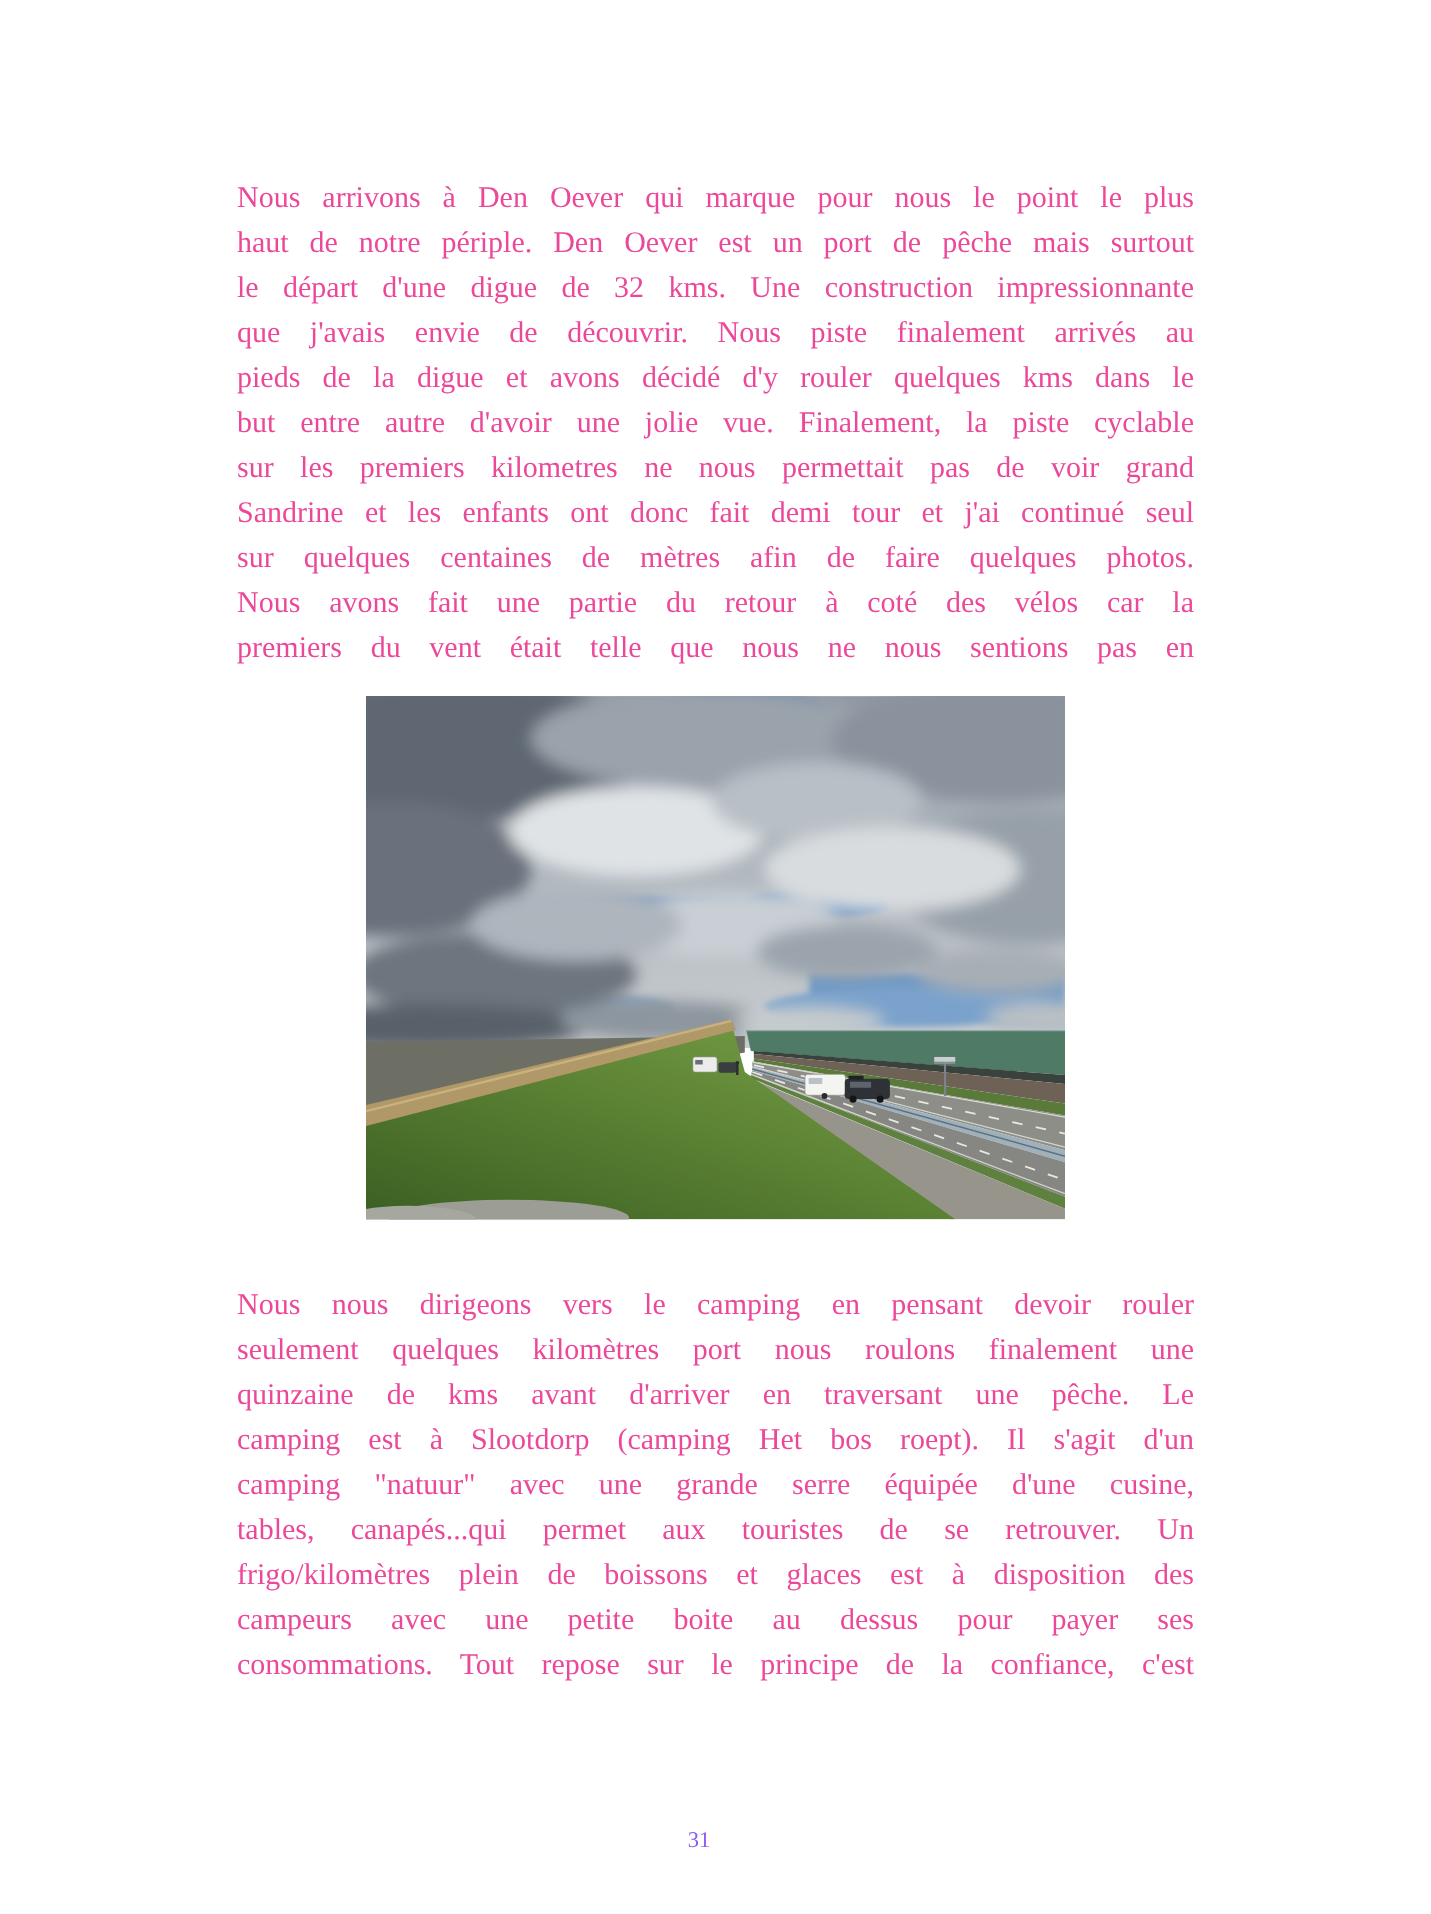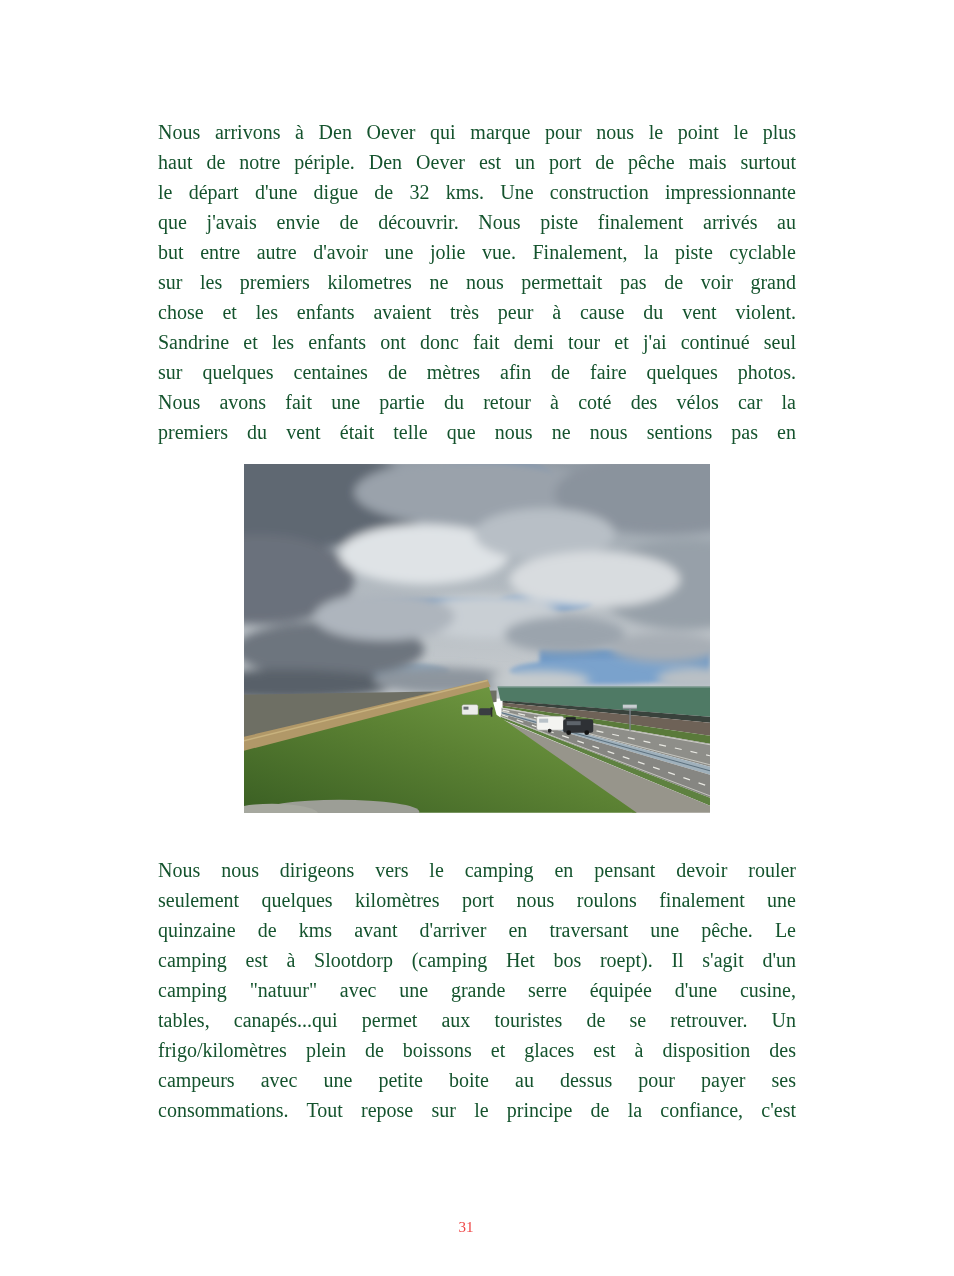--- a/index.html
+++ b/index.html
@@ -13,21 +13,21 @@
   }
   .content {
     position: absolute;
     left: 158px;
     top: 117px;
     width: 638px;
   }
   .para {
     font-size: 20px;
     line-height: 30px;
-    color: #14532d;
+    color: #ec4899;
     text-rendering: optimizeLegibility;
   }
   .para .line {
     text-align: justify;
     text-align-last: justify;
     text-justify: inter-word;
   }
   .para .line.last-left {
     text-align-last: left;
   }
@@ -39,37 +39,37 @@
     display: block;
   }
   figure.photo svg { display: block; }
   .page-number {
     position: absolute;
     top: 1219px;
     left: 0;
     width: 932px;
     text-align: center;
     font-size: 15px;
-    color: #ef4444;
+    color: #8b5cf6;
   }
 </style>
 </head>
 <body>
 
 <div class="page">
   <div class="content">
 
     <div class="para">
         <div class="line">Nous arrivons à Den Oever qui marque pour nous le point le plus</div>
         <div class="line">haut de notre périple. Den Oever est un port de pêche mais surtout</div>
         <div class="line">le départ d'une digue de 32 kms. Une construction impressionnante</div>
         <div class="line">que j'avais envie de découvrir. Nous piste finalement arrivés au</div>
+        <div class="line">pieds de la digue et avons décidé d'y rouler quelques kms dans le</div>
         <div class="line">but entre autre d'avoir une jolie vue. Finalement, la piste cyclable</div>
         <div class="line">sur les premiers kilometres ne nous permettait pas de voir grand</div>
-        <div class="line">chose et les enfants avaient très peur à cause du vent violent.</div>
         <div class="line">Sandrine et les enfants ont donc fait demi tour et j'ai continué seul</div>
         <div class="line">sur quelques centaines de mètres afin de faire quelques photos.</div>
         <div class="line">Nous avons fait une partie du retour à coté des vélos car la</div>
         <div class="line">premiers du vent était telle que nous ne nous sentions pas en</div>
       </div>
 
     <figure class="photo">
       <svg width="466" height="349" viewBox="0 0 465 348" xmlns="http://www.w3.org/2000/svg">
         <defs>
           <linearGradient id="sky" x1="0" y1="0" x2="0" y2="1">

